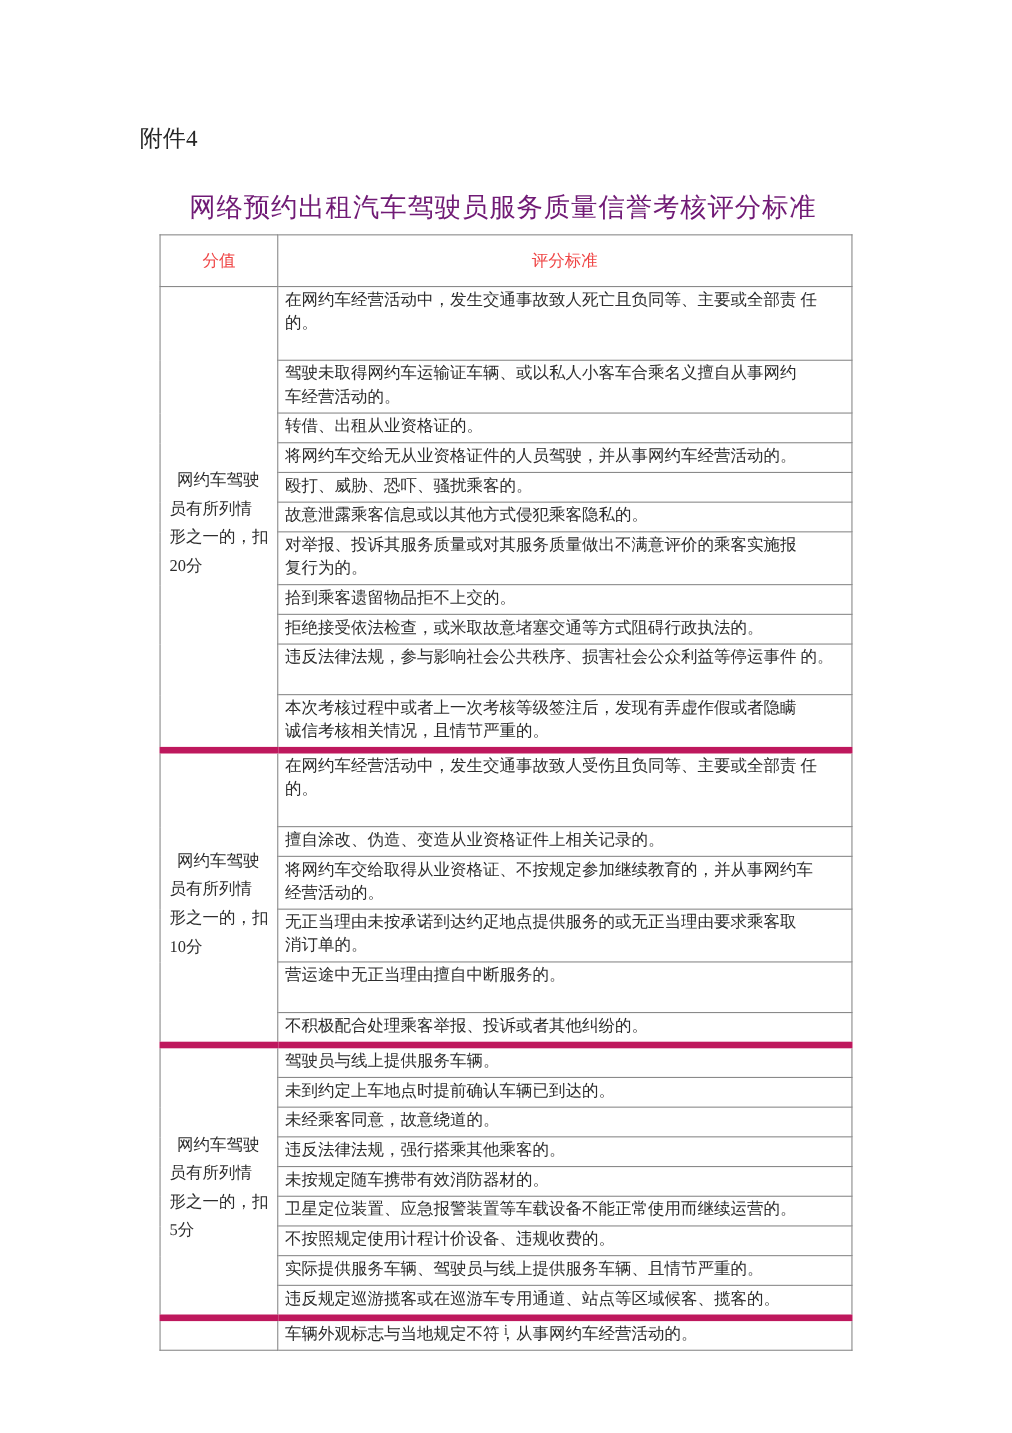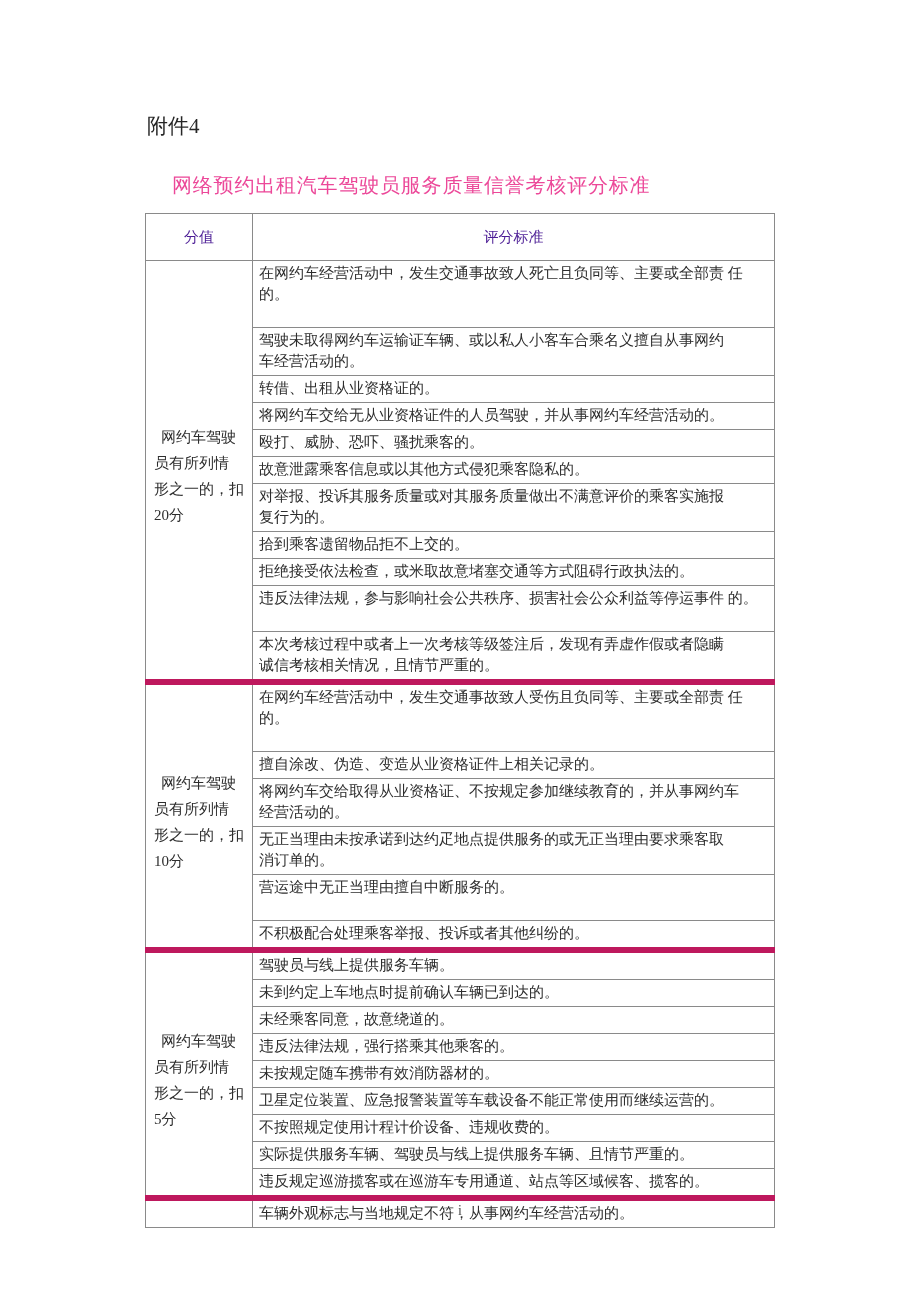--- a/index.html
+++ b/index.html
@@ -7,30 +7,30 @@
   body {
     width: 920px; height: 1303px;
     position: relative;
     font-family: "Liberation Serif", serif;
     color: #2d2d2d;
   }
   .page { position: absolute; inset: 0; }
 
   .attachment {
     position: absolute;
-    left: 147px; top: 112px;
+    left: 127px; top: 112px;
     font-size: 21px;
     color: #262626;
   }
   .title {
     position: absolute;
     left: 172px; top: 172px;
-    font-size: 20px;
+    font-size: 24px;
     letter-spacing: 0.8px;
-    color: #ec4899;
+    color: #701a75;
     white-space: nowrap;
   }
 
   table.scoring {
     position: absolute;
     left: 145px; top: 213px;
     width: 630px;
     border-collapse: collapse;
     table-layout: fixed;
     font-size: 15px;
@@ -39,21 +39,21 @@
   table.scoring col.c-score { width: 107px; }
   table.scoring th, table.scoring td {
     border: 1px solid #8a8a8a;
     font-weight: normal;
     vertical-align: middle;
   }
   thead th {
     height: 47px;
     text-align: center;
     font-size: 15px;
-    color: #4c1d95;
+    color: #ef4444;
   }
   td.score-cell {
     text-align: left;
     vertical-align: middle;
     padding: 14px 4px 2px 8px;
     white-space: pre-line;
     line-height: 26px;
     text-indent: 7px;
     font-size: 15px;
   }

